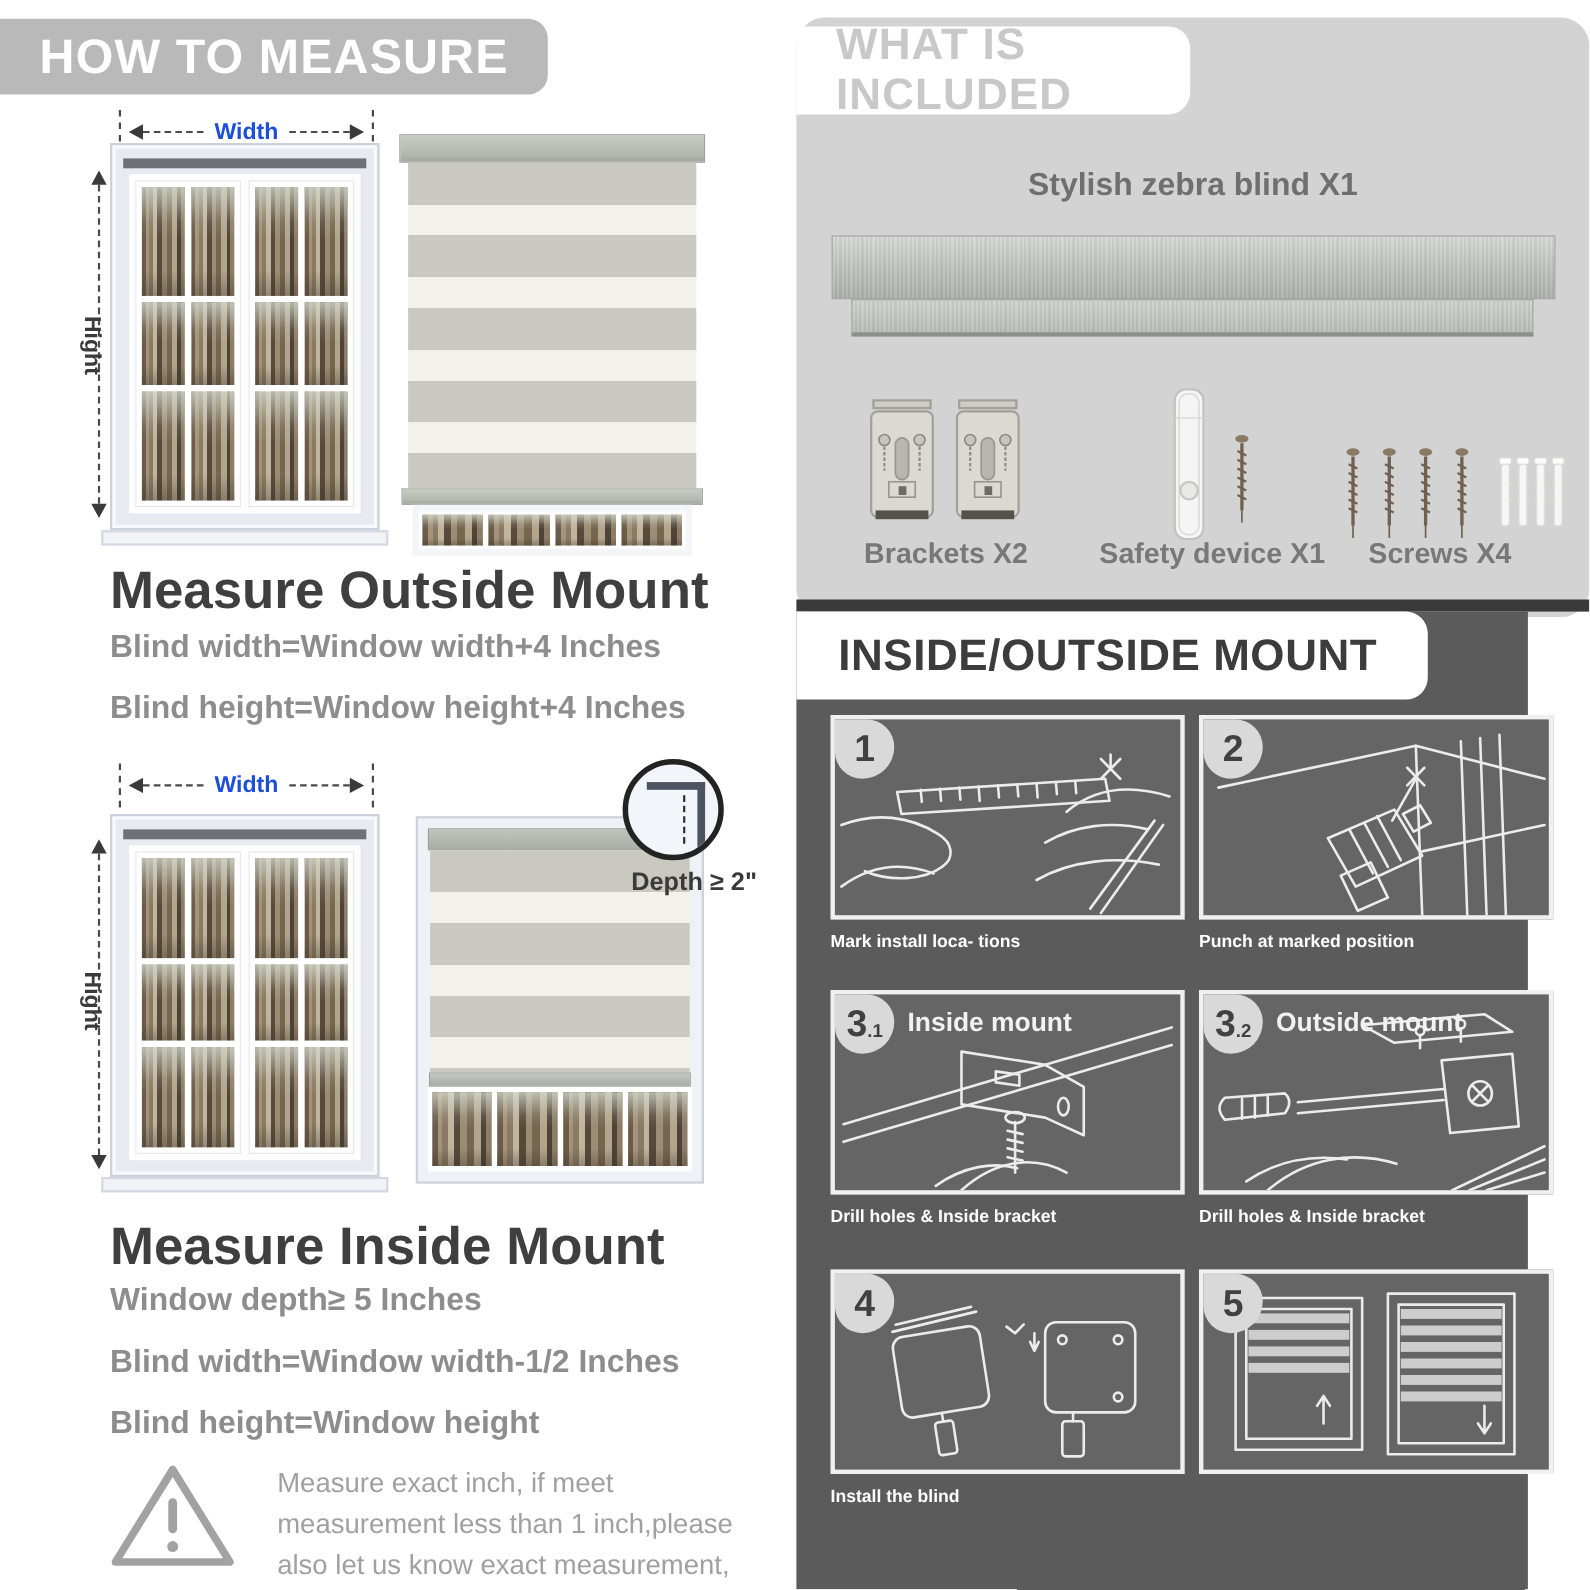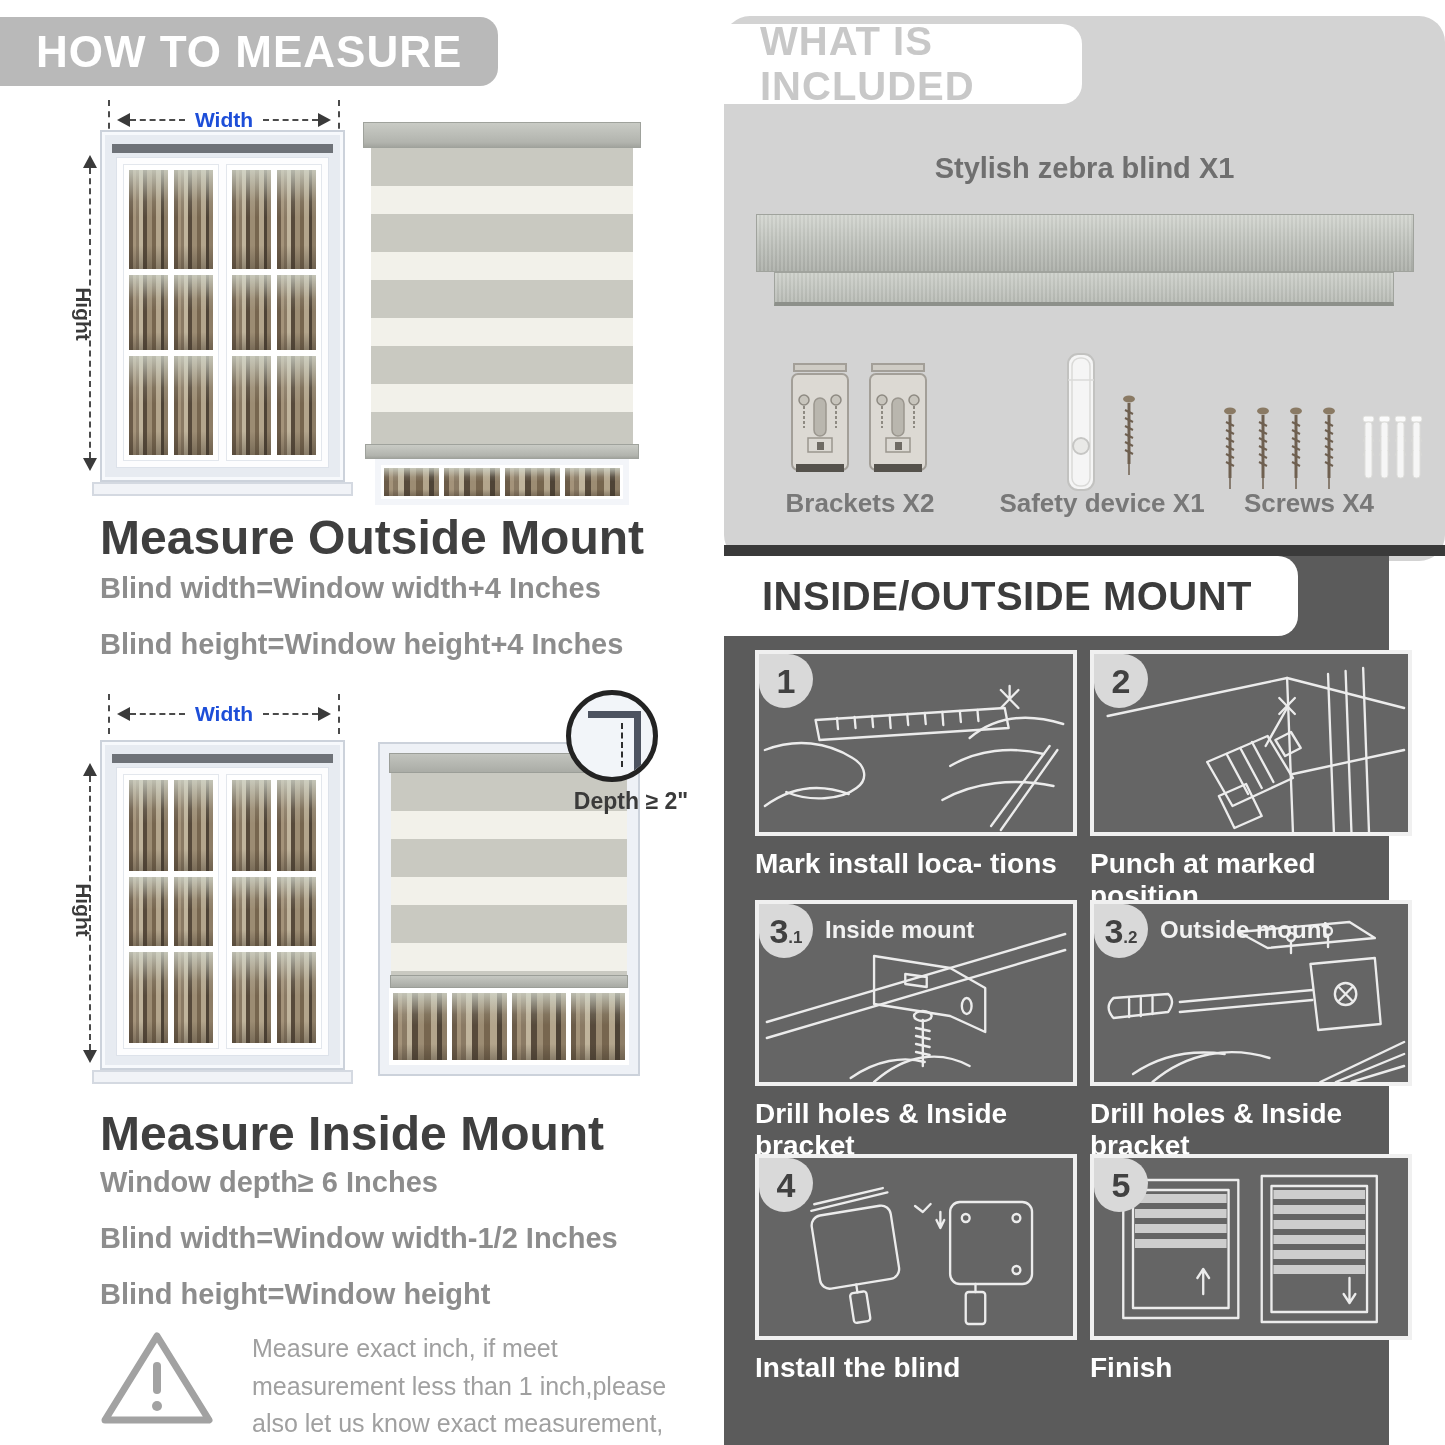--- a/index.html
+++ b/index.html
@@ -85,21 +85,21 @@
   .mnt-hdr span{color:#3c3c3c;font-weight:bold;font-size:40px;padding-left:38px;letter-spacing:0.5px;}
 
   .step{position:absolute;width:322px;}
   .step-img{position:relative;width:322px;height:186px;border:4px solid #f0f0f0;background:#656565;box-sizing:border-box;}
   .step-img svg{position:absolute;inset:0;width:100%;height:100%;}
   .badge{position:absolute;left:0;top:0;width:54px;height:54px;background:#d9d9d9;
          border-radius:0 50% 58% 50%;display:flex;align-items:center;justify-content:center;z-index:2;}
   .badge .n{font-weight:bold;font-size:34px;color:#414141;line-height:1;}
   .badge .s{font-weight:bold;font-size:17px;color:#414141;margin-top:12px;line-height:1;}
   .step-title{position:absolute;left:66px;top:12px;font-weight:bold;font-size:24px;color:#f2f2f2;z-index:2;}
-  .caption{margin-top:12px;font-weight:bold;font-size:28px;color:#ffffff;}
+  .caption{margin-top:12px;font-weight:bold;font-size:16px;color:#ffffff;}
 
   .sline{stroke:#ececec;stroke-width:2.4;fill:none;stroke-linecap:round;stroke-linejoin:round;}
   .sfill{fill:#d6d6d6;stroke:none;opacity:0.92;}
 </style>
 </head>
 <body>
 
 <div class="canvas">
 
   <div class="abs hdr-bar">
@@ -218,21 +218,21 @@
     </div>
   </div>
 
   <div class="abs magnifier" style="left:566px;top:690px;width:92px;height:92px;">
     <div class="mag-corner"></div>
     <div class="mag-dash"></div>
   </div>
   <div class="abs depth-label" style="left:556px;top:788px;width:150px;">Depth ≥ 2"</div>
 
   <div class="abs h1" style="left:100px;top:1106px;">Measure Inside Mount</div>
-  <div class="abs body-line" style="left:100px;top:1166px;">Window depth≥ 6 Inches</div>
+  <div class="abs body-line" style="left:100px;top:1166px;">Window depth≥ 5 Inches</div>
   <div class="abs body-line" style="left:100px;top:1222px;">Blind width=Window width-1/2 Inches</div>
   <div class="abs body-line" style="left:100px;top:1278px;">Blind height=Window height</div>
 
   <svg class="abs" style="left:95px;top:1328px;" width="125" height="102" viewBox="0 0 125 102">
     <path d="M62 8 L114 92 L10 92 Z" fill="none" stroke="#a2a2a2" stroke-width="7" stroke-linejoin="round"></path>
     <rect x="58" y="34" width="8" height="32" rx="4" fill="#a2a2a2"></rect>
     <circle cx="62" cy="78" r="5" fill="#a2a2a2"></circle>
   </svg>
   <div class="abs warn-text" style="left:252px;top:1330px;width:436px;">Measure exact inch, if meet measurement less than 1 inch,please also let us know exact measurement, please do not leave it</div>
 
@@ -470,17 +470,16 @@
           <rect class="sline" x="182" y="28" width="98" height="126"></rect>
           <rect class="sfill" x="184" y="32" width="94" height="9"></rect>
           <rect class="sfill" x="184" y="47" width="94" height="9"></rect>
           <rect class="sfill" x="184" y="62" width="94" height="9"></rect>
           <rect class="sfill" x="184" y="77" width="94" height="9"></rect>
           <rect class="sfill" x="184" y="92" width="94" height="9"></rect>
           <rect class="sfill" x="184" y="107" width="94" height="9"></rect>
           <path class="sline" d="M262 120 v24 M256 136 l6 9 l6 -9"></path>
         </svg>
       </div>
-      <div class="caption">Finish</div>
     </div>
   </div>
 
 </div>
 
 </body></html>

